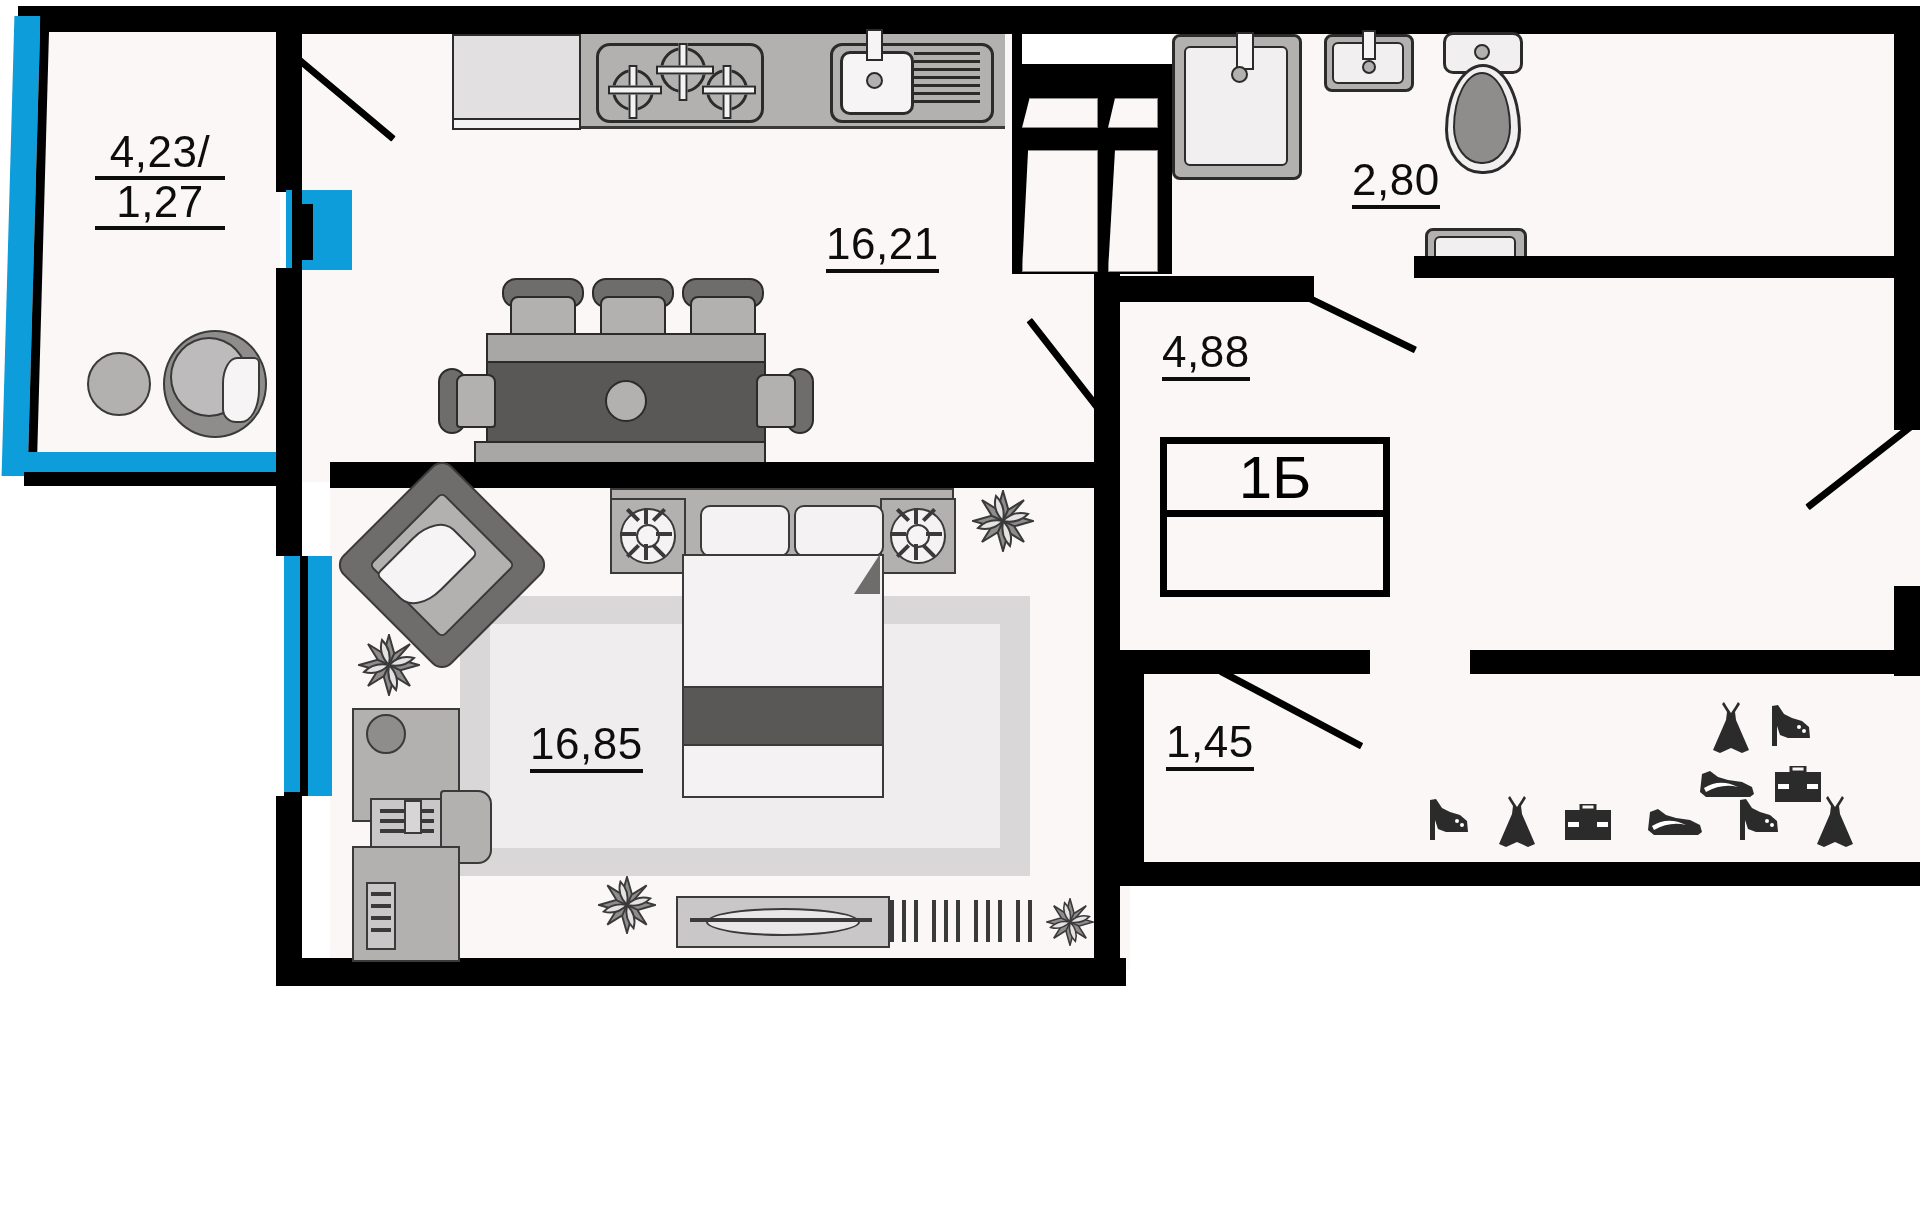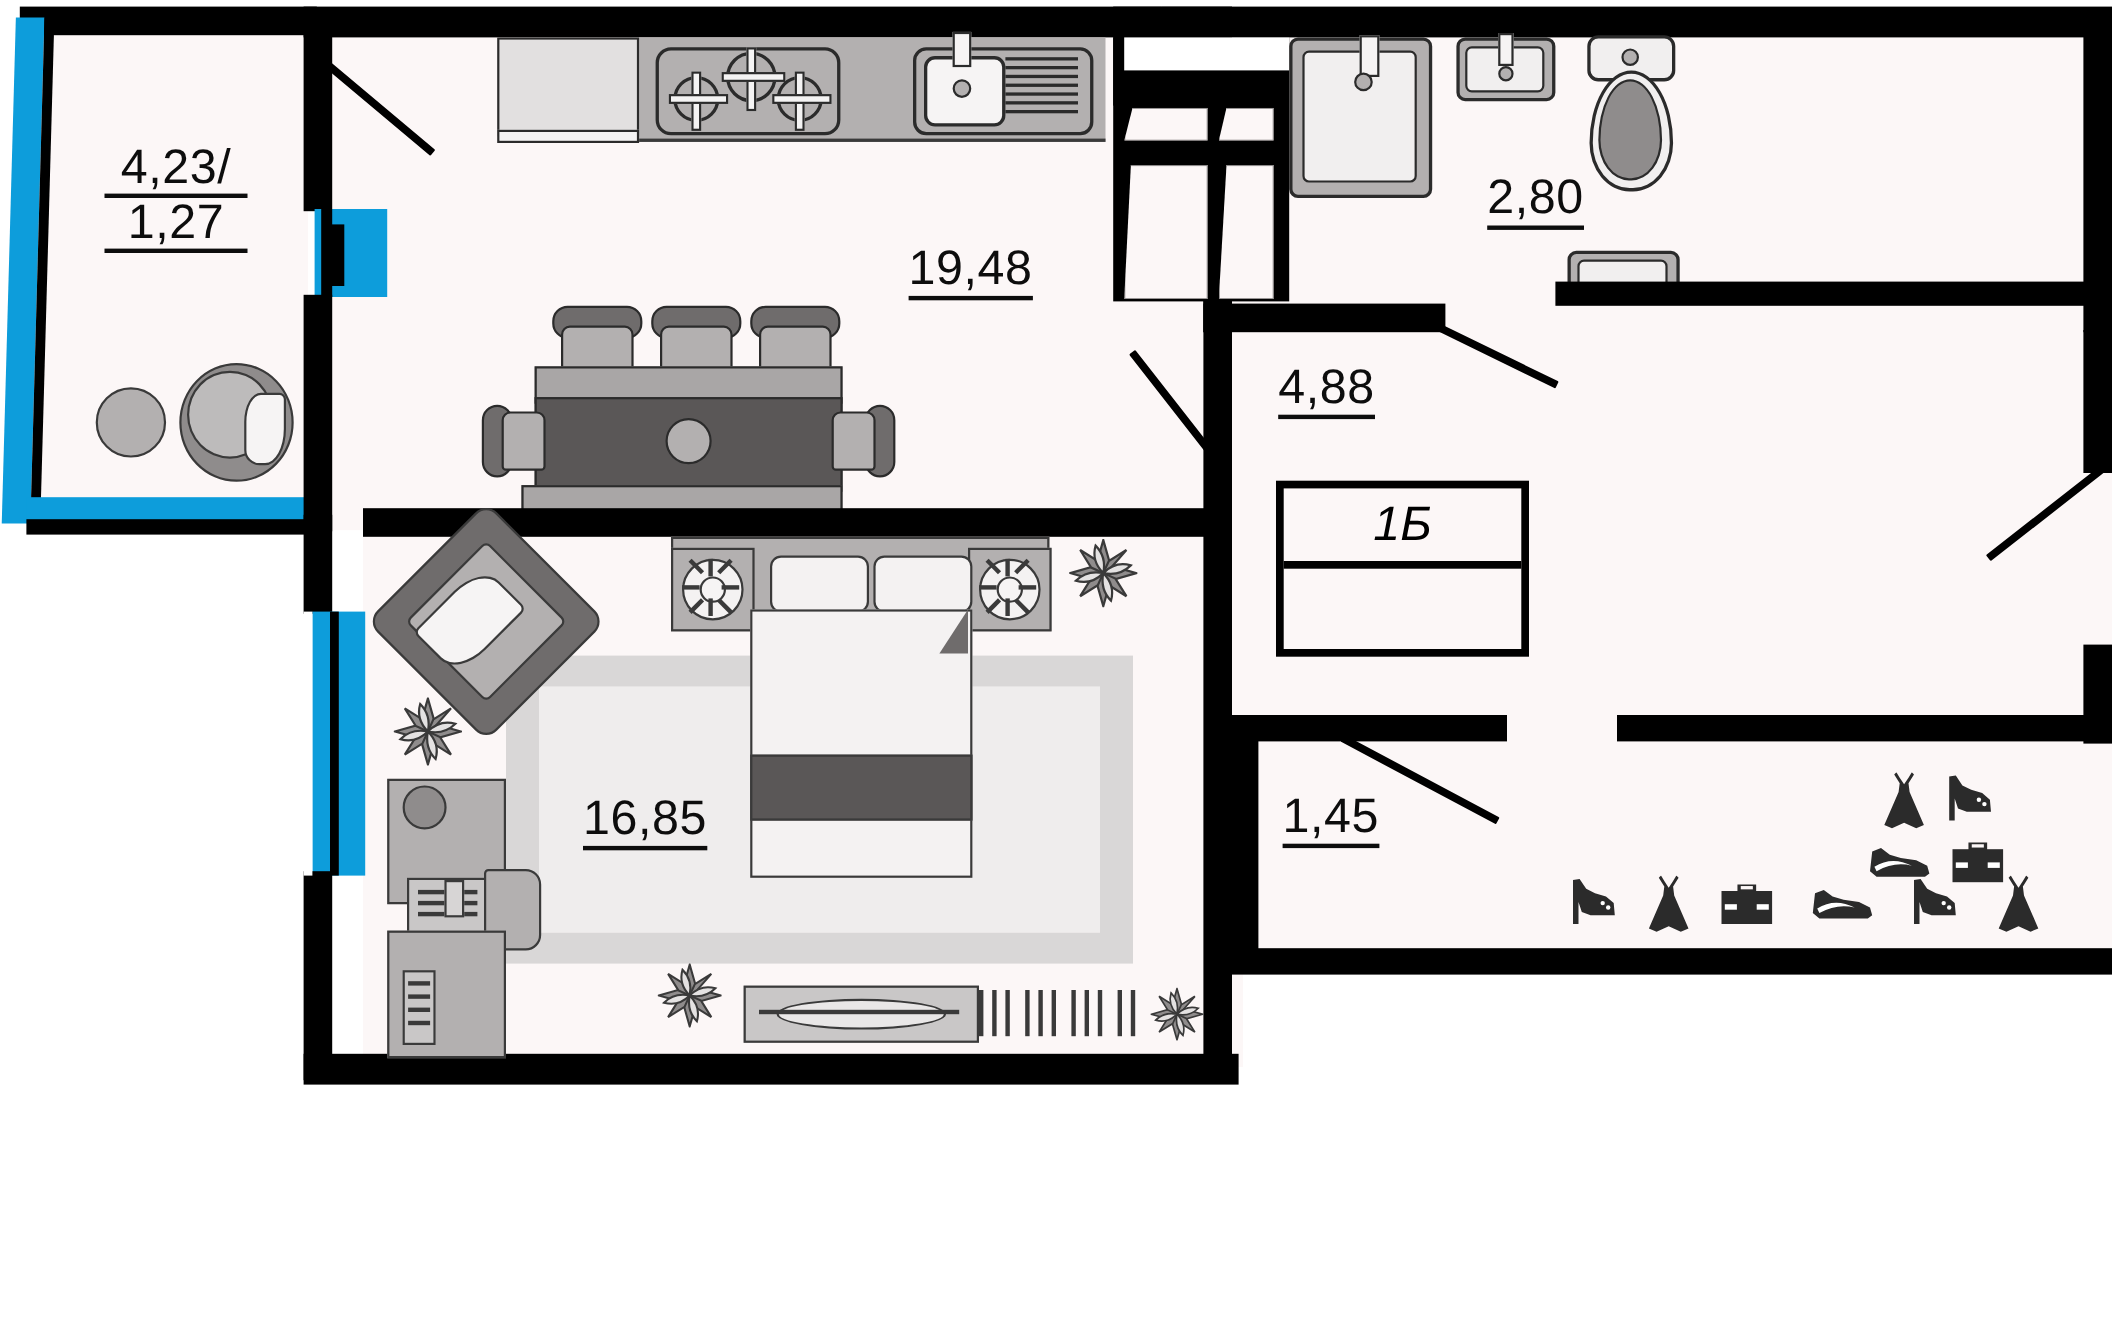--- a/index.html
+++ b/index.html
@@ -16,21 +16,21 @@
               border-bottom:4px solid #0d0d0d;padding-bottom:2px;line-height:1.02;white-space:nowrap;}
   .area-label.two{border-bottom:none;}
   .area-label .ln{display:block;border-bottom:4px solid #0d0d0d;padding-bottom:1px;text-align:center;}
 
   
   .leader{position:absolute;background:#000;transform-origin:0 0;height:7px;border-radius:1px;}
 
   
   .tagbox{position:absolute;border:7px solid #000;background:#fcf7f7;box-sizing:border-box;}
   .tagbox .t1,.tagbox .t2{display:flex;align-items:center;justify-content:center;
-        font-size:44px;color:#000;box-sizing:border-box;font-style:italic;}
+        font-size:60px;color:#000;box-sizing:border-box;}
   .tagbox .t1{height:50%;border-bottom:7px solid #000;}
   .tagbox .t2{height:50%;}
 
   
   .fx{position:absolute;box-sizing:border-box;}
 
   
   #counter{position:absolute;background:#b3b0b0;border-bottom:3px solid #3a3a3a;}
   #fridge{position:absolute;background:#e2e0e0;border:2.5px solid #2b2b2b;}
   #fridgefoot{position:absolute;background:#f4f3f3;border:2.5px solid #2b2b2b;}
@@ -185,21 +185,21 @@
       <i style="top:8px;"></i>
       <i style="top:16px;"></i>
     <i style="top:24px;"></i>
       <i style="top:32px;"></i>
       <i style="top:40px;"></i>
     <i style="top:48px;"></i>
   </div>
 
   <div class="leader" style="left:300px;top:56px;width:125px;transform:rotate(40deg);"></div>
 
-  <div class="area-label" style="left:826px;top:222px;">19,48</div>
+  <div class="area-label" style="left:826px;top:222px;">16,21</div>
 
   <div class="chairback" style="left:502px;top:278px;width:78px;height:26px;"></div>
   <div class="chairseat" style="left:510px;top:296px;width:62px;height:42px;"></div>
   <div class="chairback" style="left:592px;top:278px;width:78px;height:26px;"></div>
   <div class="chairseat" style="left:600px;top:296px;width:62px;height:42px;"></div>
   <div class="chairback" style="left:682px;top:278px;width:78px;height:26px;"></div>
   <div class="chairseat" style="left:690px;top:296px;width:62px;height:42px;"></div>
 
   <div class="dtop" style="left:486px;top:333px;width:276px;height:30px;"></div>
   <div class="dtable" style="left:486px;top:361px;width:276px;height:82px;"></div>

